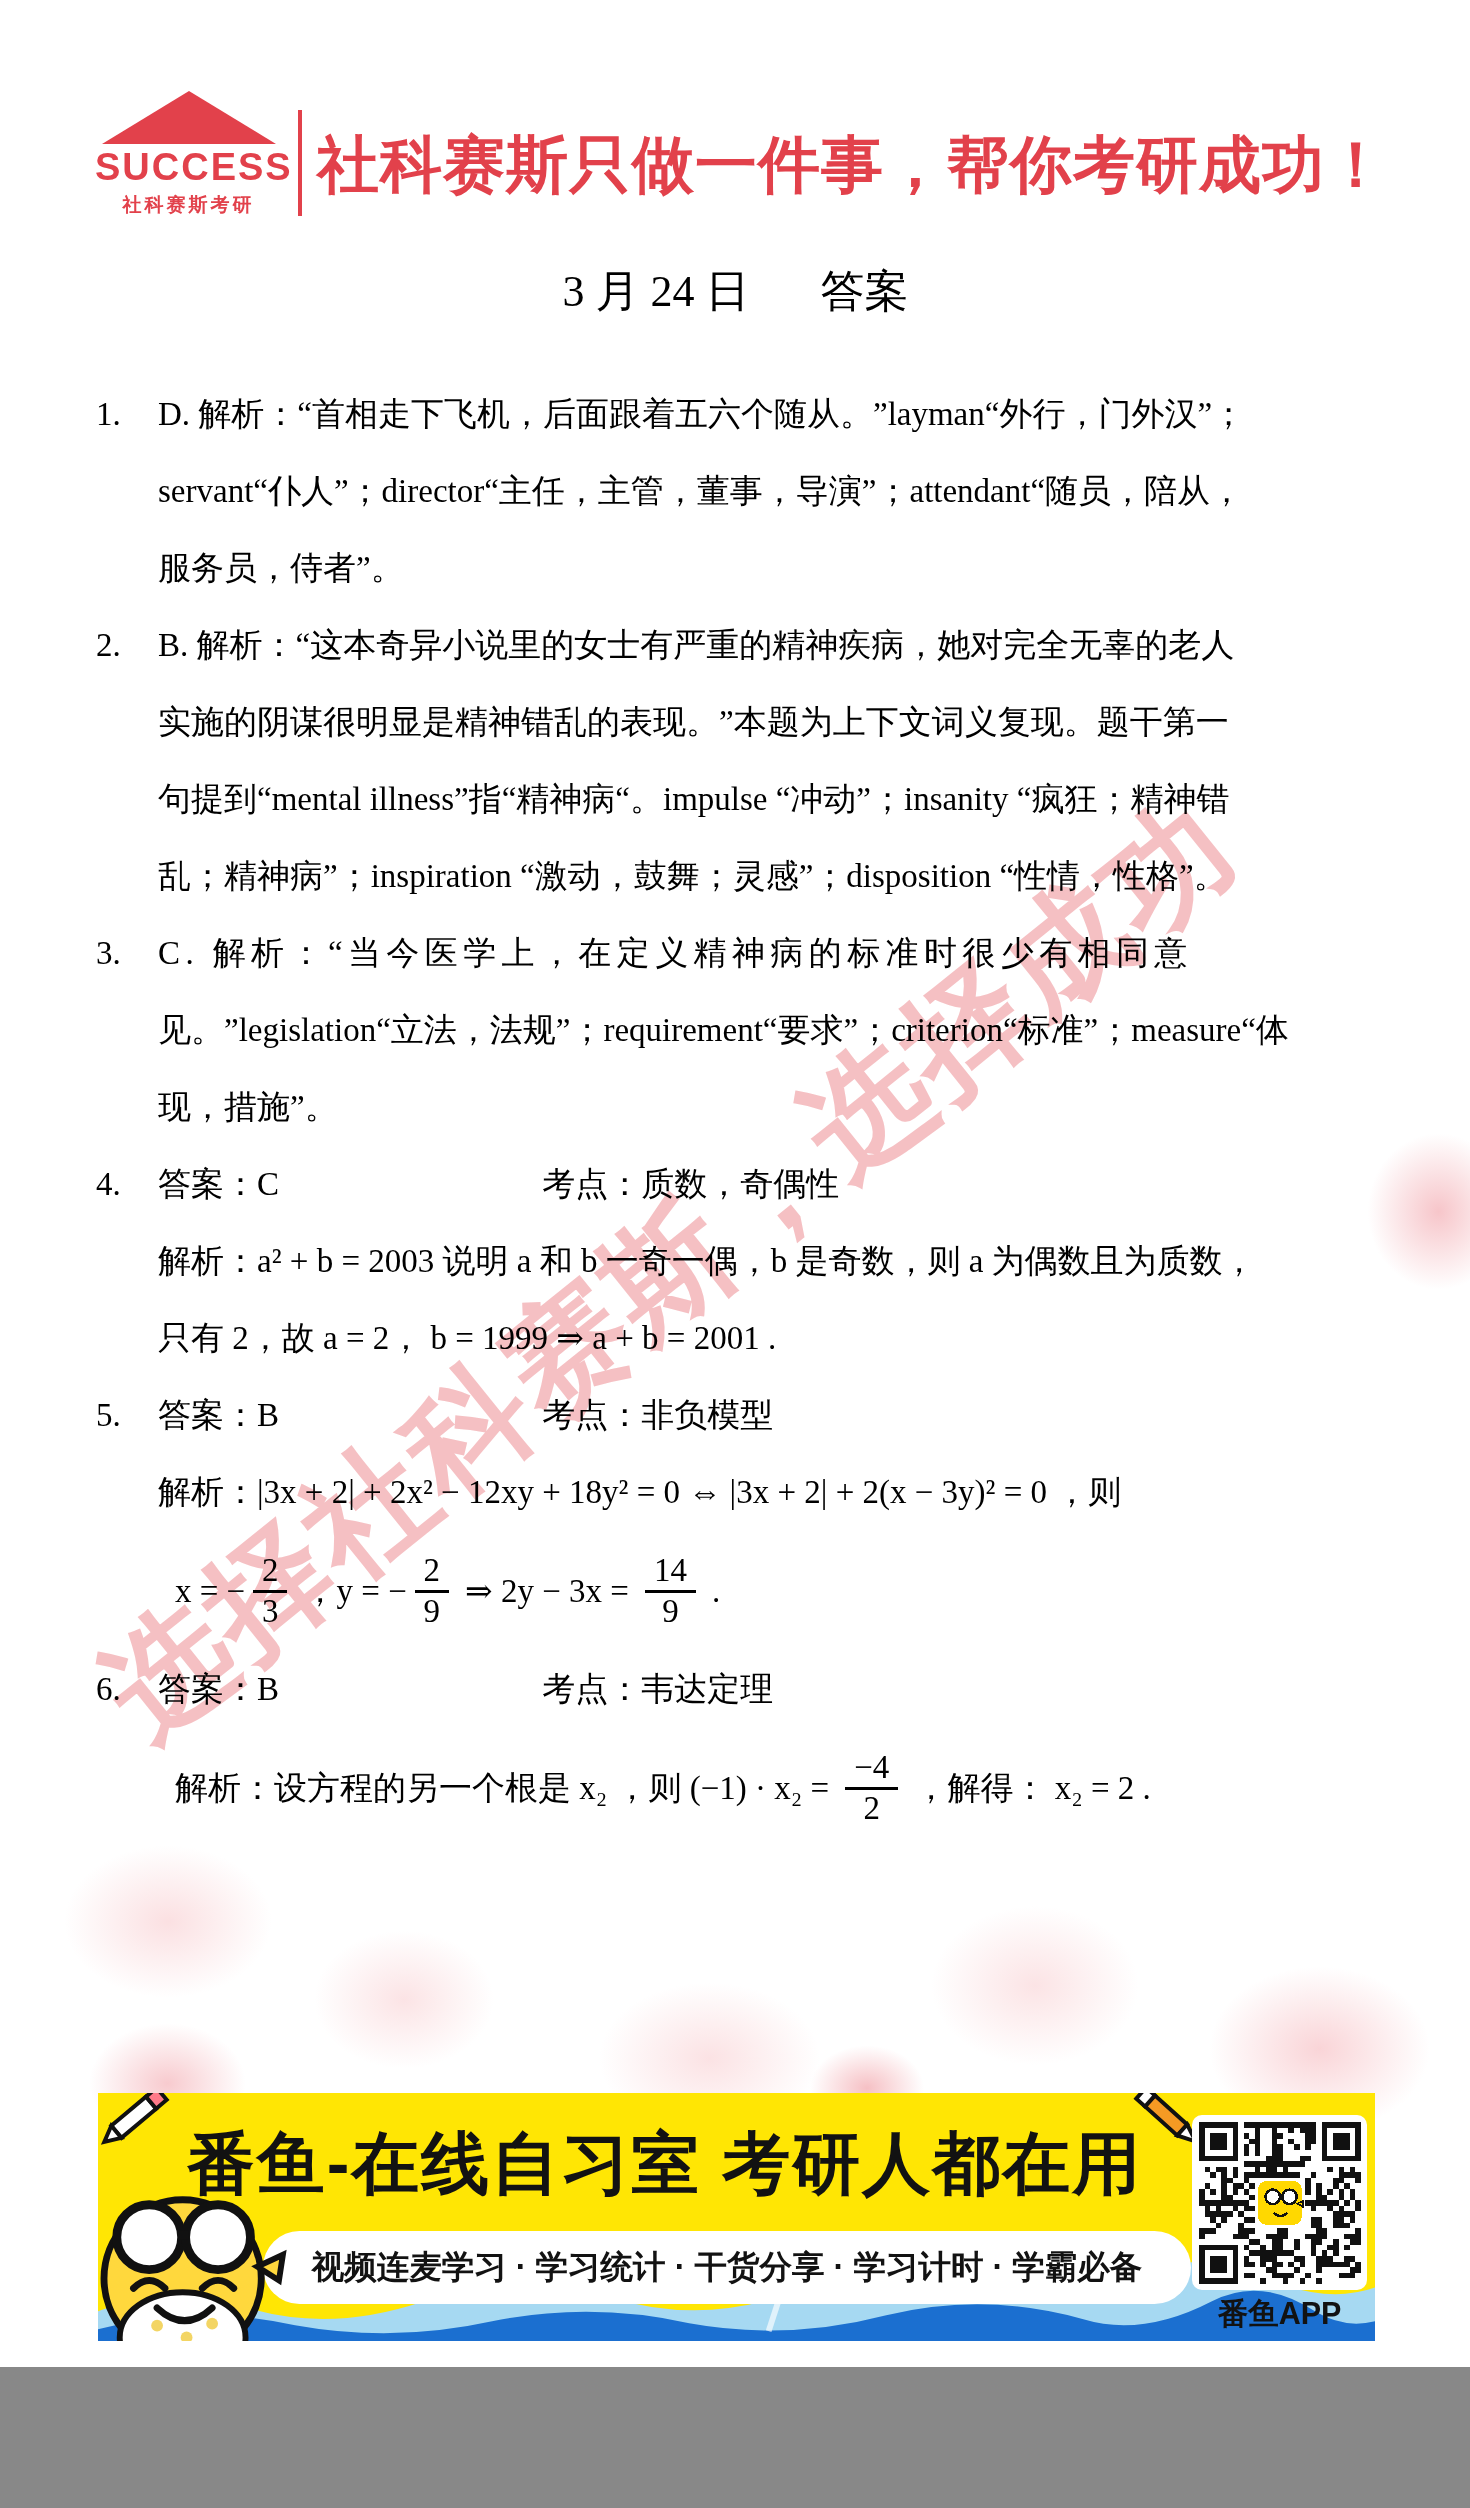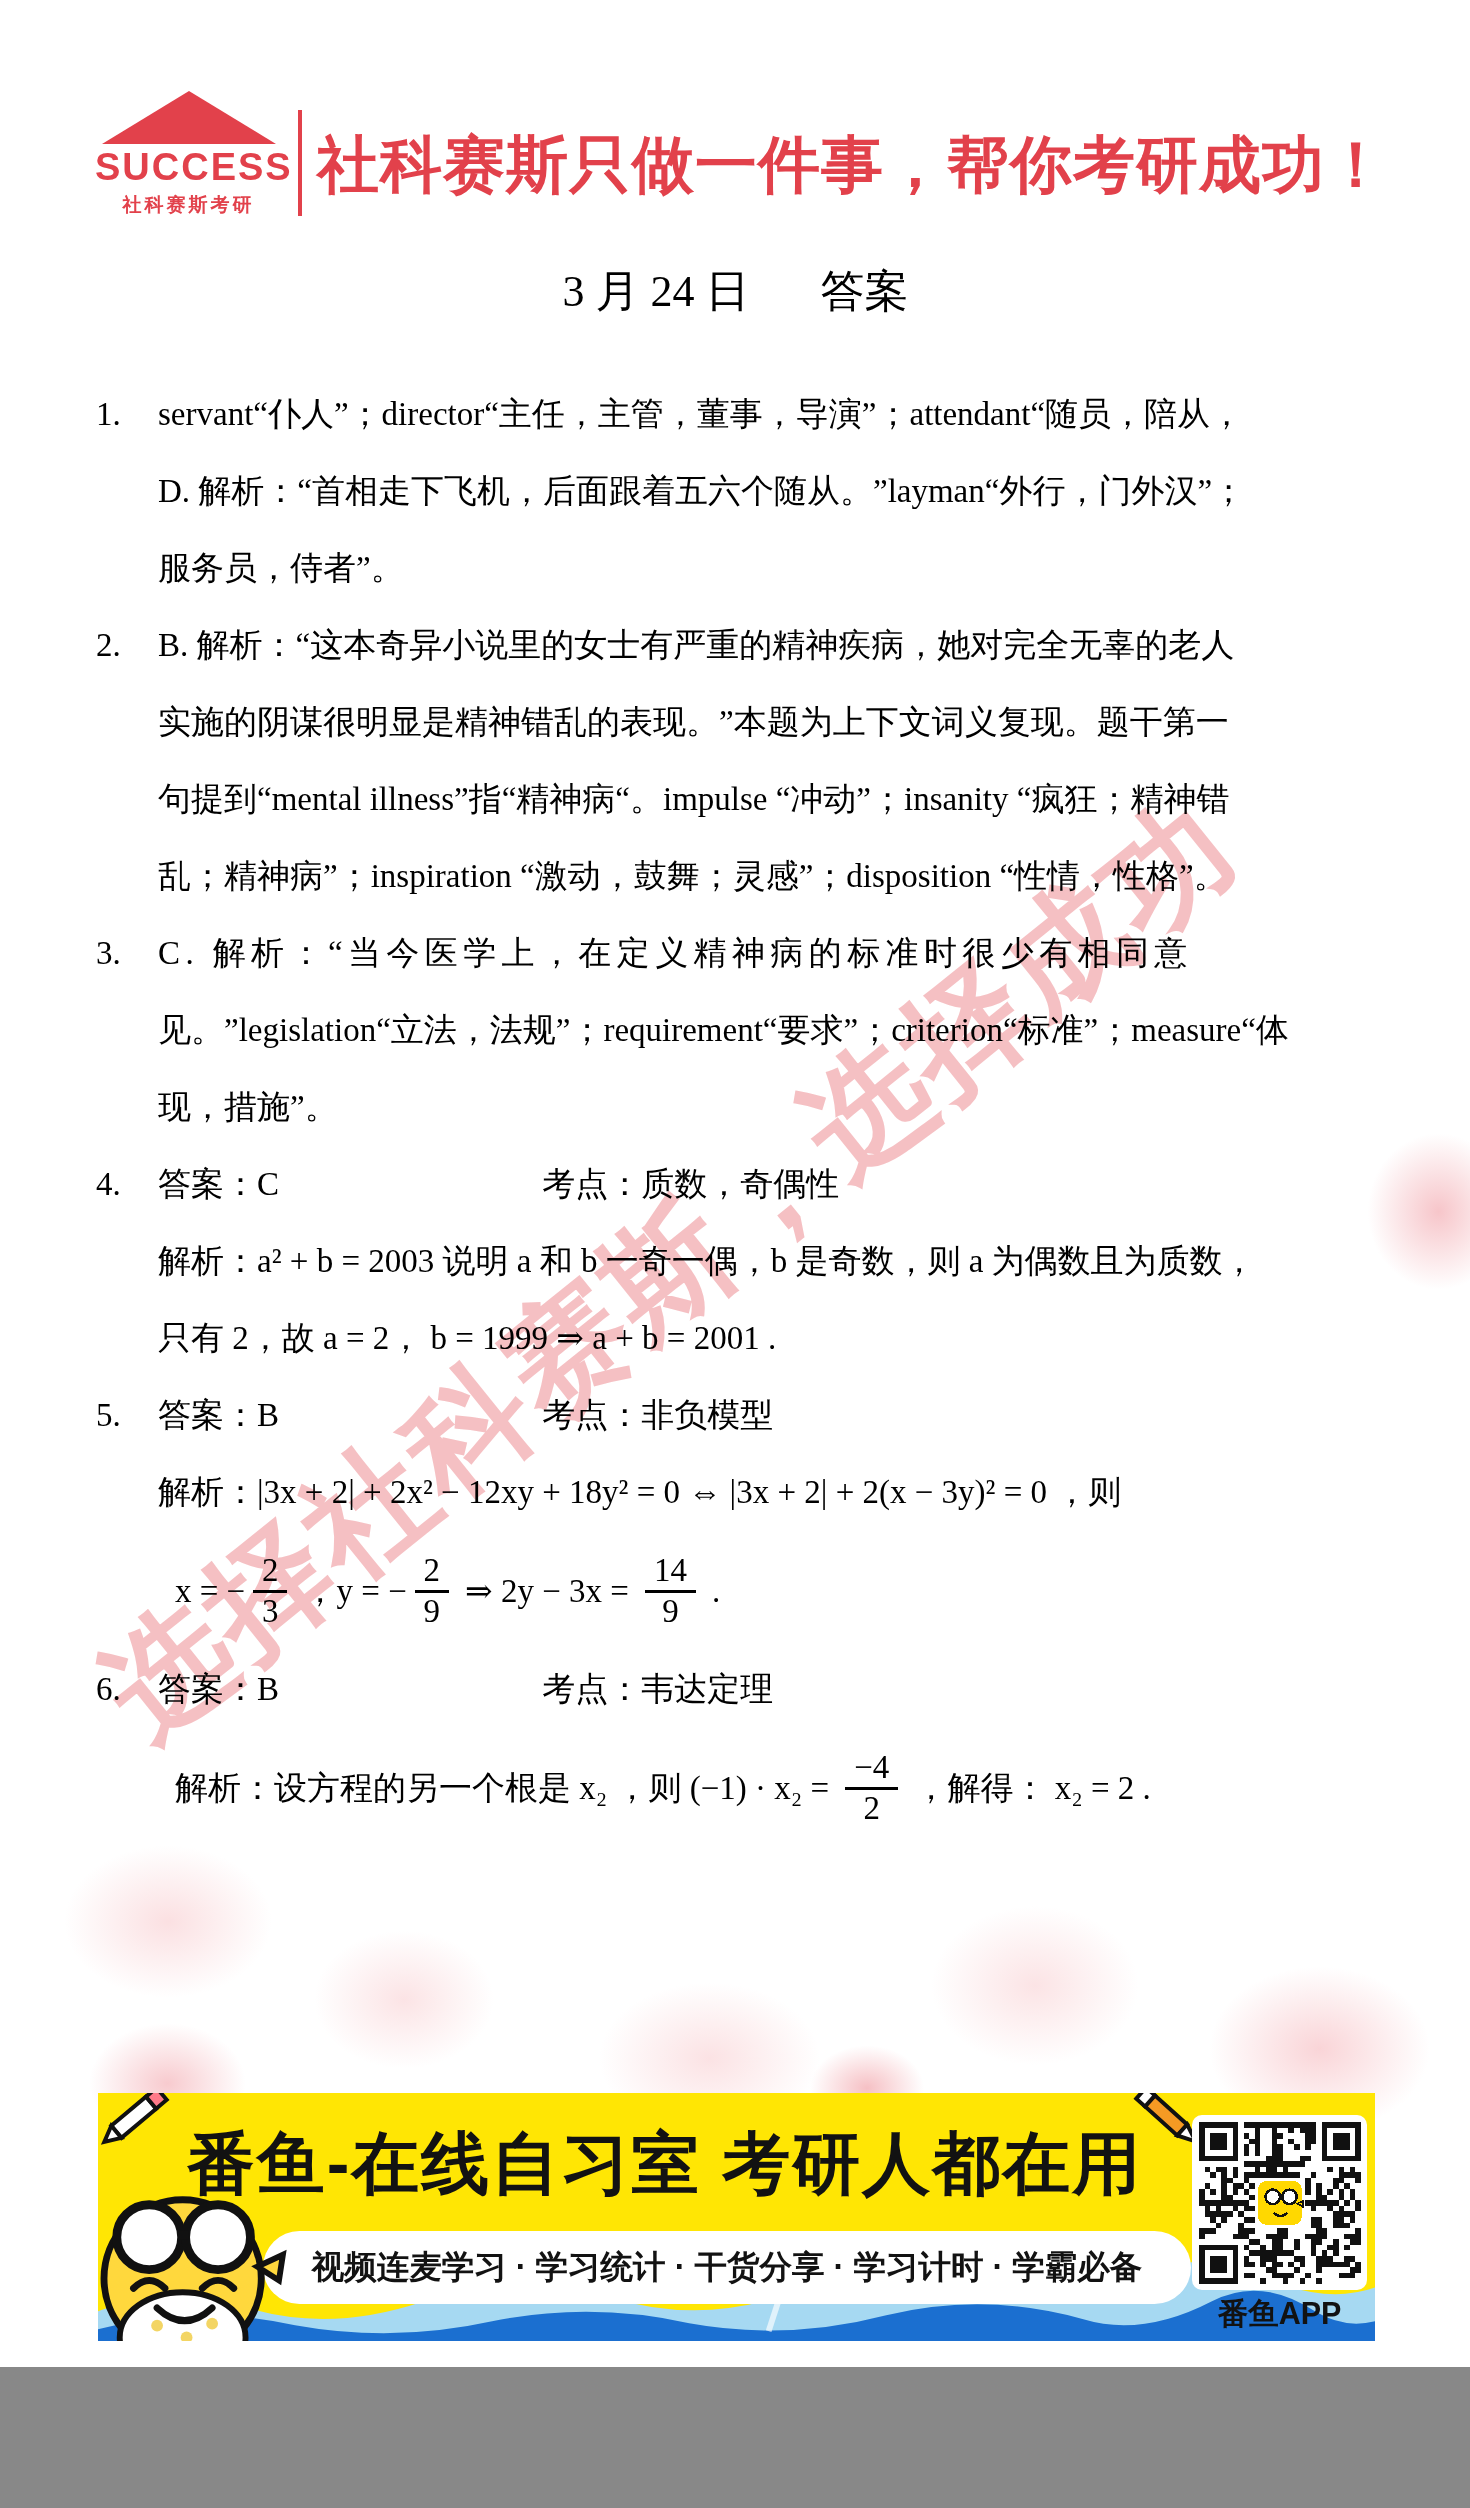--- a/index.html
+++ b/index.html
@@ -90,22 +90,22 @@
   <div class="blob" style="left:887px;top:1872px;width:296px;height:227px;background:radial-gradient(closest-side,rgba(246,186,190,0.40),rgba(246,186,190,0) 70%);"></div>
   <div class="blob" style="left:1162px;top:1931px;width:315px;height:236px;background:radial-gradient(closest-side,rgba(244,170,176,0.5),rgba(244,170,176,0) 70%);"></div>
   <div class="blob" style="left:1340px;top:1103px;width:197px;height:217px;background:radial-gradient(closest-side,rgba(240,150,158,0.55),rgba(240,150,158,0) 72%);"></div>
   <div class="blob" style="left:59px;top:2000px;width:217px;height:167px;background:radial-gradient(closest-side,rgba(240,150,158,0.5),rgba(240,150,158,0) 72%);"></div>
   <div class="blob" style="left:788px;top:2029px;width:158px;height:118px;background:radial-gradient(closest-side,rgba(238,140,148,0.55),rgba(238,140,148,0) 72%);"></div>
 
   <div class="content">
 
     <div class="item">
       <span class="inum">1.</span>
+      <div class="line">D. 解析：“首相走下飞机，后面跟着五六个随从。”layman“外行，门外汉”；</div>
       <div class="line">servant“仆人”；director“主任，主管，董事，导演”；attendant“随员，陪从，</div>
-      <div class="line">D. 解析：“首相走下飞机，后面跟着五六个随从。”layman“外行，门外汉”；</div>
       <div class="line">服务员，侍者”。</div>
     </div>
 
     <div class="item">
       <span class="inum">2.</span>
       <div class="line">B. 解析：“这本奇异小说里的女士有严重的精神疾病，她对完全无辜的老人</div>
       <div class="line">实施的阴谋很明显是精神错乱的表现。”本题为上下文词义复现。题干第一</div>
       <div class="line">句提到“mental illness”指“精神病“。impulse “冲动”；insanity “疯狂；精神错</div>
       <div class="line">乱；精神病”；inspiration “激动，鼓舞；灵感”；disposition “性情，性格”。</div>
     </div>

